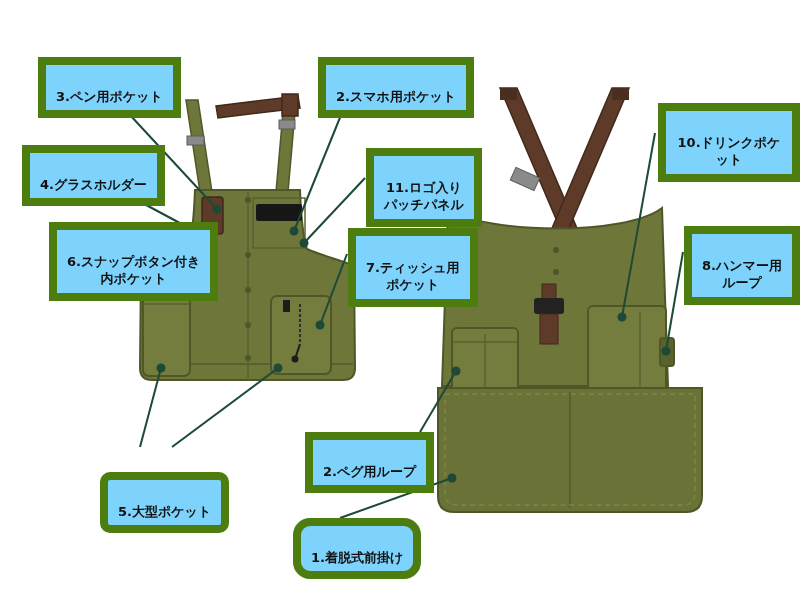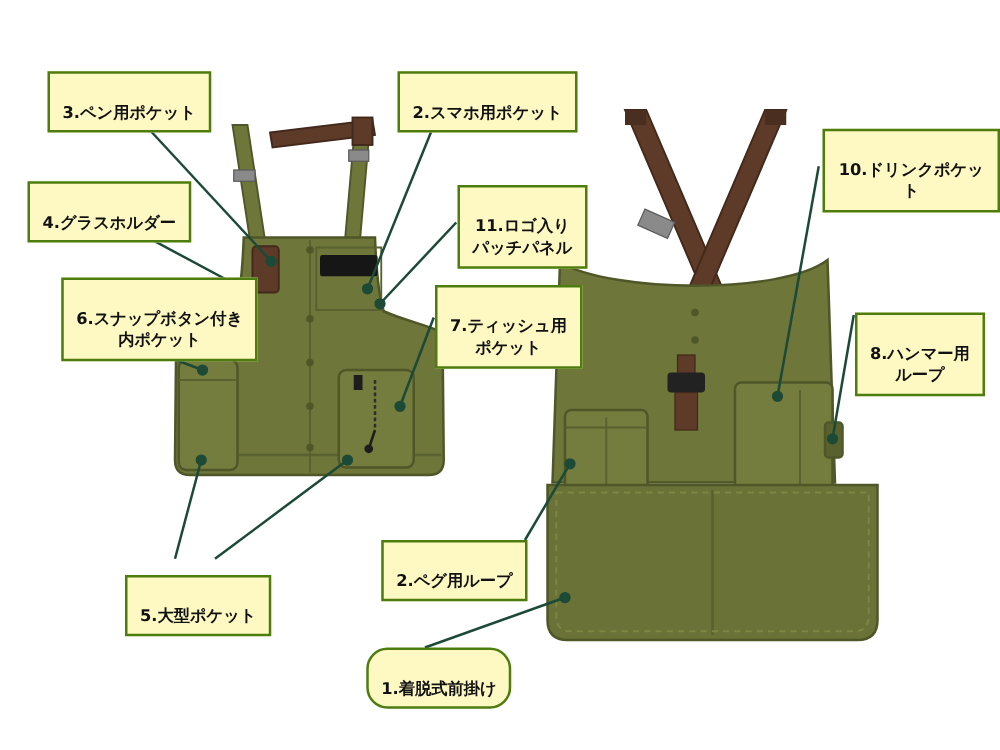--- a/index.html
+++ b/index.html
@@ -2,21 +2,21 @@
 <html><head>
 <meta charset="utf-8">
 <style>
   html,body{margin:0;padding:0;}
   .stage{
     position:relative;width:800px;height:600px;background:#ffffff;
     font-family:"DejaVu Sans","Liberation Sans",sans-serif;overflow:hidden;
   }
   .art{position:absolute;left:0;top:0;z-index:1;}
   .callout{
-    position:absolute;z-index:2;background:#fef9c3;border:2px solid #4d7c0f;
+    position:absolute;z-index:2;background:#7dd3fc;border:8px solid #4d7c0f;
     color:#111111;font-weight:bold;font-size:13px;line-height:1.35;
     padding:5px 10px;text-align:center;white-space:pre-line;box-sizing:border-box;
   }
 </style>
 </head>
 <body>
 
 <div class="stage">
 
   <svg class="art" width="800" height="600" viewBox="0 0 800 600">
@@ -134,32 +134,32 @@
   </div>
   <div class="callout" style="left:318px;top:57px;">
     <span>2.スマホ用ポケット</span>
   </div>
   <div class="callout" style="left:38px;top:57px;">
     <span>3.ペン用ポケット</span>
   </div>
   <div class="callout" style="left:22px;top:145px;">
     <span>4.グラスホルダー</span>
   </div>
-  <div class="callout" style="left:100px;top:460px;">
+  <div class="callout" style="left:100px;top:472px;border-radius:10px;">
     <span>5.大型ポケット</span>
   </div>
   <div class="callout" style="left:10px;top:222px;margin-left:39px;">
     <span>6.スナップボタン付き
 内ポケット</span>
   </div>
   <div class="callout" style="left:348px;top:228px;">
     <span>7.ティッシュ用
 ポケット</span>
   </div>
-  <div class="callout" style="left:684px;top:226px;margin-top:24px;">
+  <div class="callout" style="left:684px;top:226px;">
     <span>8.ハンマー用
 ループ</span>
   </div>
   <div class="callout" style="left:305px;top:432px;">
     <span>2.ペグ用ループ</span>
   </div>
   <div class="callout" style="left:633px;top:103px;margin-left:25px;">
     <span>10.ドリンクポケット</span>
   </div>
   <div class="callout" style="left:366px;top:148px;">

